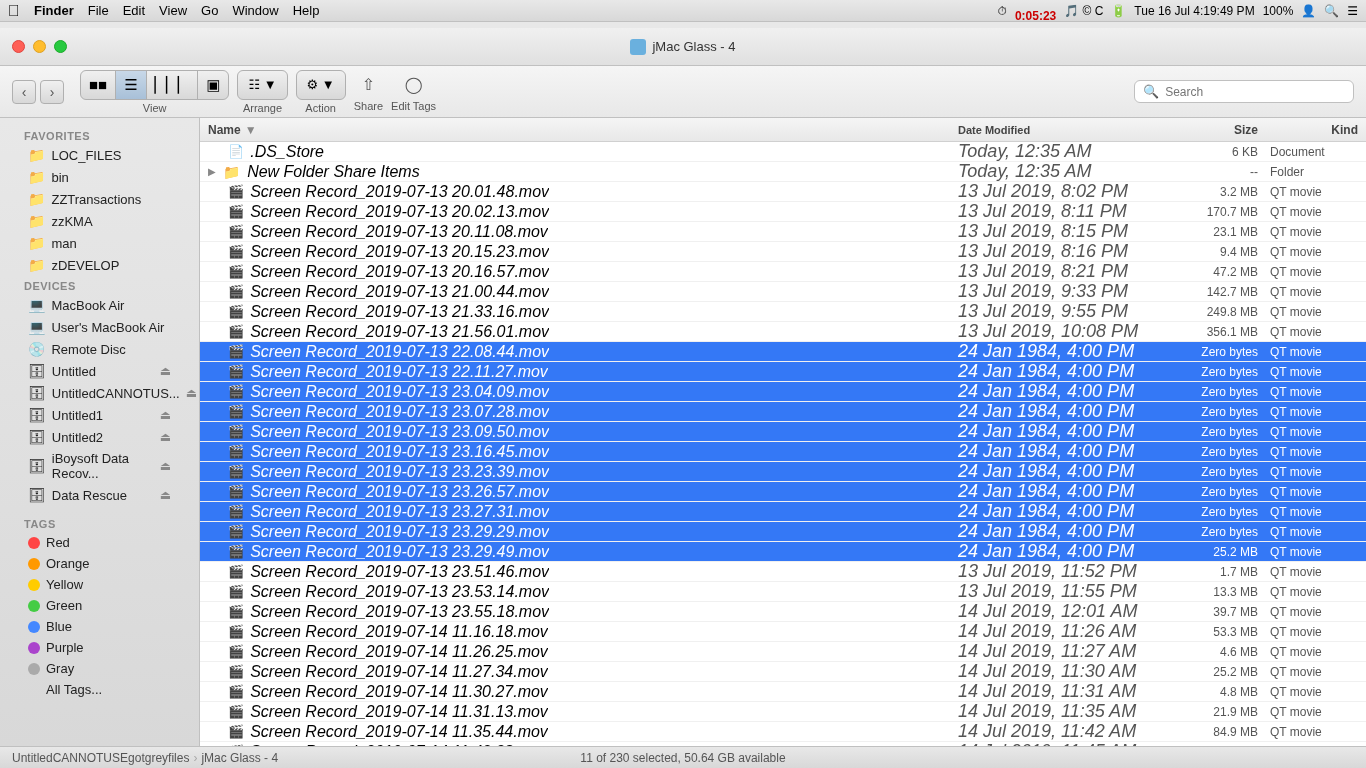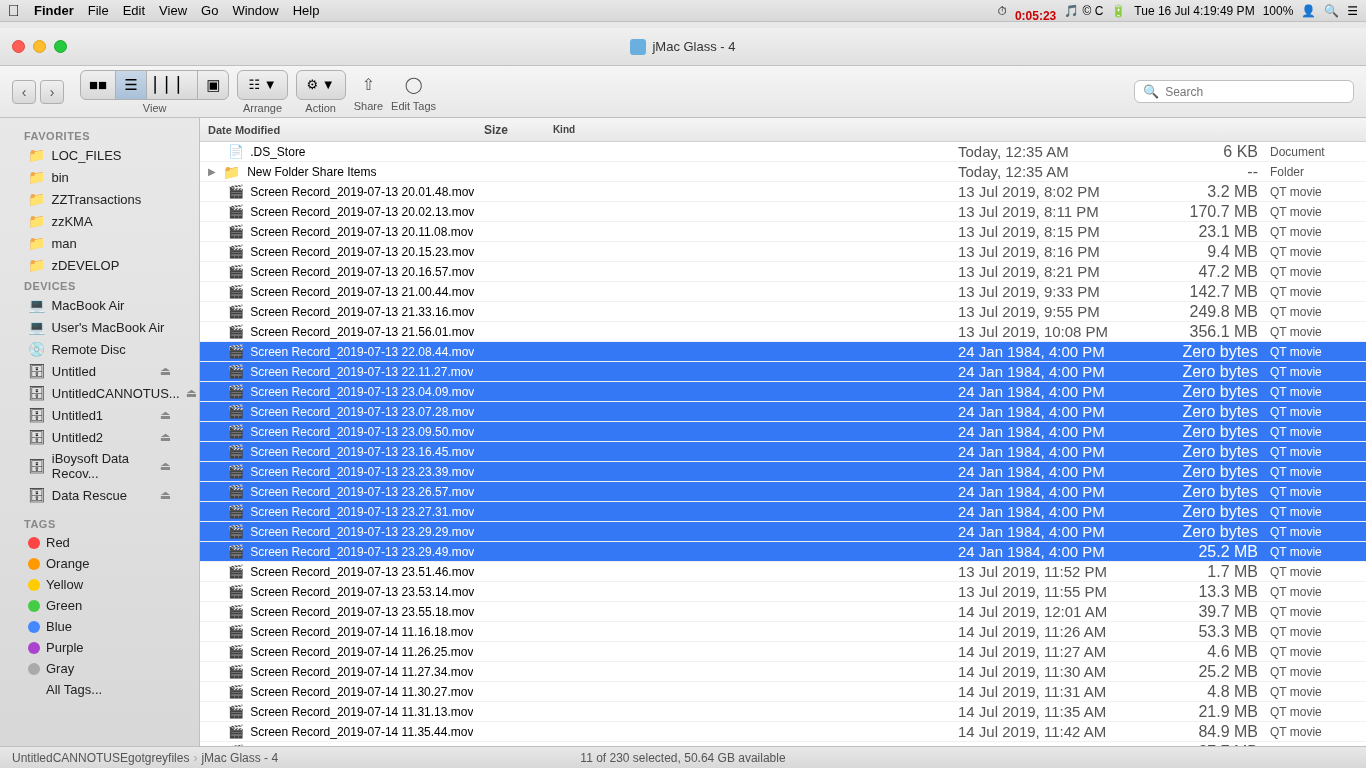--- a/index.html
+++ b/index.html
@@ -170,39 +170,39 @@
       height: 24px;
       background: linear-gradient(to bottom, #f5f5f5, #e8e8e8);
       border-bottom: 1px solid #d0d0d0;
       position: sticky;
       top: 0;
       z-index: 10;
     }
     .col-name { flex: 1; display: flex; align-items: center; gap: 4px; font-size: 12px; font-weight: 600; color: #444; cursor: pointer; }
     .col-modified { width: 200px; font-size: 11px; font-weight: 600; color: #444; }
     .col-size { width: 100px; text-align: right; font-size: 12px; font-weight: 600; color: #444; }
-    .col-kind { width: 100px; text-align: center; padding-left: 12px; font-size: 10px; font-weight: 600; color: #444; }
+    .col-kind { width: 100px; text-align: right; padding-left: 12px; font-size: 12px; font-weight: 600; color: #444; }
 
     .file-row {
       display: flex;
       align-items: center;
       padding: 0 8px;
       height: 20px;
       border-bottom: 1px solid #f0f0f0;
       cursor: pointer;
     }
     .file-row.selected { background: #3478f6; color: white; }
     .file-row.selected .file-date,
     .file-row.selected .file-size,
     .file-row.selected .file-kind { color: white; }
 
     .file-name-cell { flex: 1; display: flex; align-items: center; gap: 6px; font-size: 12px; overflow: hidden; white-space: nowrap; text-overflow: ellipsis; }
-    .file-name { font-size: 12px; overflow: hidden; text-overflow: ellipsis; white-space: nowrap; }
-    .file-date { width: 200px; font-size: 15px; color: #555; }
-    .file-size { width: 100px; text-align: right; font-size: 16px; color: #555; }
+    .file-name { font-size: 16px; overflow: hidden; text-overflow: ellipsis; white-space: nowrap; font-style: italic; }
+    .file-date { width: 200px; font-size: 18px; color: #555; font-style: italic; }
+    .file-size { width: 100px; text-align: right; font-size: 12px; color: #555; }
     .file-kind { width: 100px; text-align: left; padding-left: 12px; font-size: 12px; color: #555; }
 
     .folder-row .file-name-cell { display: flex; align-items: center; }
     .expand-arrow { margin-right: 2px; font-size: 10px; color: #888; }
 
     
     .statusbar {
       height: 22px;
       background: linear-gradient(to bottom, #e8e8e8, #d8d8d8);
       border-top: 1px solid #c0c0c0;
@@ -427,20 +427,24 @@
           </div>
           <div class="sidebar-item">
             <span style="width:12px;height:12px;display:inline-block;flex-shrink:0;"></span>
             <span>All Tags...</span>
           </div>
         </div>
     </div>
 
     <div class="file-list">
       <div class="column-headers">
+        <div class="col-name">
+          <span>Name</span>
+          <span style="color:#888;">▼</span>
+        </div>
         <div class="col-modified">Date Modified</div>
         <div class="col-size">Size</div>
         <div class="col-kind">Kind</div>
       </div>
       <div id="file-rows">
           <div class="file-row">
       <div class="file-name-cell">
         <span style="width:14px;display:inline-block;"></span>
         <span style="color:#aaa;font-size:13px;">📄</span>
         <span class="file-name">.DS_Store</span>

